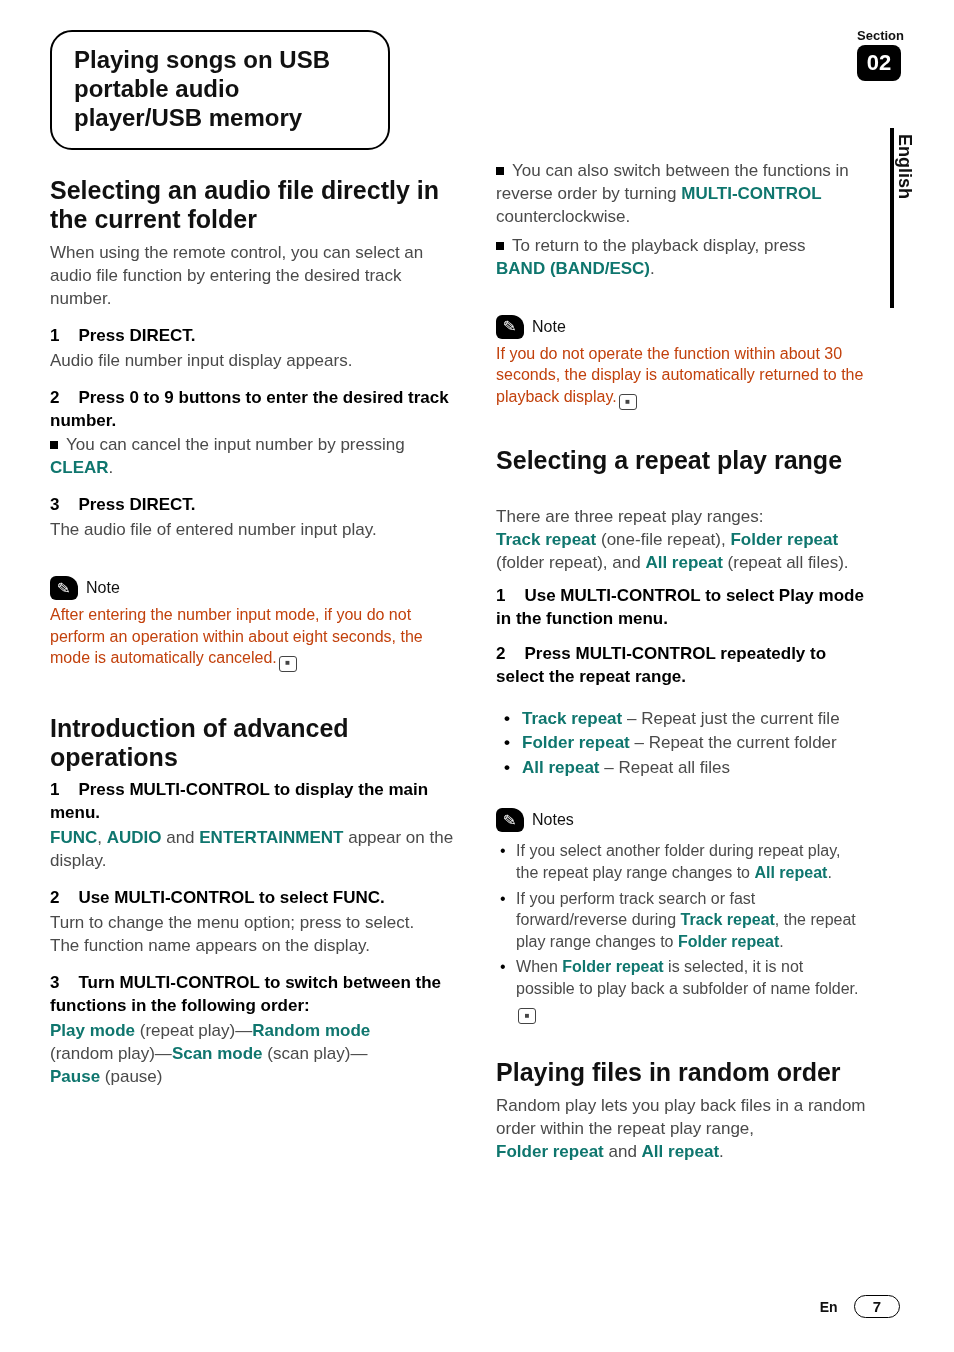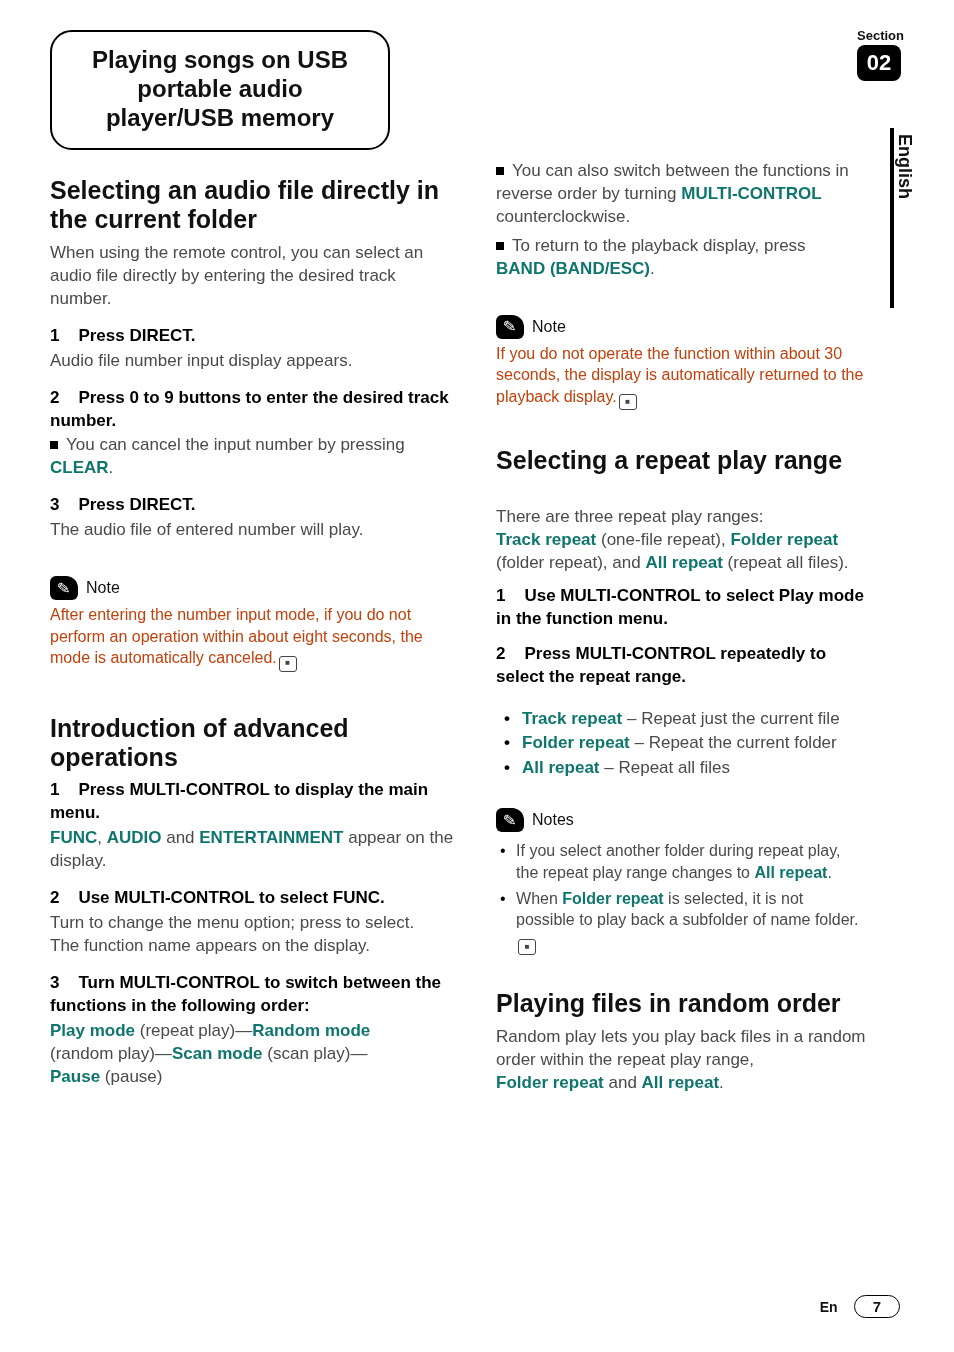--- a/index.html
+++ b/index.html
@@ -1,20 +1,20 @@
 <!DOCTYPE html>
 <html><head>
 <meta charset="utf-8">
 <style>
   * { box-sizing: border-box; margin: 0; padding: 0; }
   html, body { width: 954px; height: 1352px; background: #fff; font-family: Arial, Helvetica, sans-serif; color: #111; }
   .page { position: relative; width: 954px; height: 1352px; padding: 30px 50px 40px 50px; }
   .cols { display: flex; gap: 40px; }
   .col { width: 50%; display: flex; flex-direction: column; }
-  .chapter-box { border: 2px solid #000; border-radius: 22px; padding: 14px 22px 16px 22px; margin-bottom: 18px; width: 340px; text-align: center; }
+  .chapter-box { border: 2px solid #000; border-radius: 22px; padding: 14px 22px 16px 22px; margin-bottom: 18px; width: 340px; }
   .chapter-title { font-weight: 900; font-size: 24px; line-height: 1.2; }
   .section-label { position: absolute; top: 28px; right: 50px; font-size: 13px; font-weight: 700; text-align: center; }
   .section-badge { width: 44px; height: 36px; background: #000; color: #fff; border-radius: 8px; font-size: 22px; font-weight: 700; display: flex; align-items: center; justify-content: center; margin-top: 2px; }
   .lang-tab { position: absolute; top: 128px; right: 40px; width: 24px; height: 180px; border-left: 4px solid #000; display: flex; align-items: flex-start; justify-content: center; }
   .lang-text { writing-mode: vertical-rl; font-weight: 900; font-size: 18px; margin-top: 6px; }
   h2.h2 { font-weight: 900; font-size: 25px; line-height: 1.15; margin-top: 8px; margin-bottom: 8px; }
   .body { font-size: 17px; line-height: 1.35; color: #4a4a4a; margin-bottom: 14px; }
   .step { font-size: 17px; line-height: 1.35; margin-bottom: 2px; }
   .step-b { font-weight: 700; color: #000; }
   .sub { font-size: 17px; line-height: 1.35; color: #4a4a4a; margin-bottom: 14px; }
@@ -54,41 +54,41 @@
 
   <div class="cols">
 
     <div class="col">
 
       <div class="chapter-box">
         <div class="chapter-title">Playing songs on USB portable audio player/USB memory</div>
       </div>
 
       <h2 class="h2">Selecting an audio file directly in the current folder</h2>
-      <div class="body">When using the remote control, you can select an audio file directly by entering the desired track number.</div>
+      <div class="body">When using the remote control, you can select an audio file function by entering the desired track number.</div>
 
       <div class="step">
         <span class="step-b">1</span>&nbsp;&nbsp;&nbsp;
         <span class="step-b">Press DIRECT.</span>
       </div>
       <div class="sub">Audio file number input display appears.</div>
 
       <div class="step">
         <span class="step-b">2</span>&nbsp;&nbsp;&nbsp;
         <span class="step-b">Press 0 to 9 buttons to enter the desired track number.</span>
       </div>
       <div class="sub">
         <span class="blk"></span><span>You can cancel the input number by pressing </span><span class="bold">CLEAR</span><span>.</span>
       </div>
 
       <div class="step">
         <span class="step-b">3</span>&nbsp;&nbsp;&nbsp;
         <span class="step-b">Press DIRECT.</span>
       </div>
-      <div class="sub">The audio file of entered number will play.</div>
+      <div class="sub">The audio file of entered number input play.</div>
 
       <div class="note-row">
         <div class="note-icon">
             <span class="pen">✎</span>
           </div>
         <div class="note-label">Note</div>
       </div>
       <div class="note-body">
         <span>After entering the number input mode, if you do not perform an operation within about eight seconds, the mode is automatically canceled.</span><span class="endmark"></span>
       </div>
@@ -165,20 +165,21 @@
       </ul>
 
       <div class="note-row">
         <div class="note-icon">
             <span class="pen">✎</span>
           </div>
         <div class="note-label">Notes</div>
       </div>
       <ul class="notes-list">
         <li><span>If you select another folder during repeat play, the repeat play range changes to </span><span class="bold">All repeat</span><span>.</span></li>
+        <li><span>If you perform track search or fast forward/reverse during </span><span class="bold">Track repeat</span><span>, the repeat play range changes to </span><span class="bold">Folder repeat</span><span>.</span></li>
         <li><span>When </span><span class="bold">Folder repeat</span><span> is selected, it is not possible to play back a subfolder of name folder.</span><span class="endmark"></span></li>
       </ul>
 
       <h2 class="h2" style="margin-top:30px;">Playing files in random order</h2>
       <div class="body">
         <span>Random play lets you play back files in a random order within the repeat play range, </span><br><span class="bold">Folder repeat</span><span> and </span><span class="bold">All repeat</span><span>.</span>
       </div>
 
     </div>
   </div>

